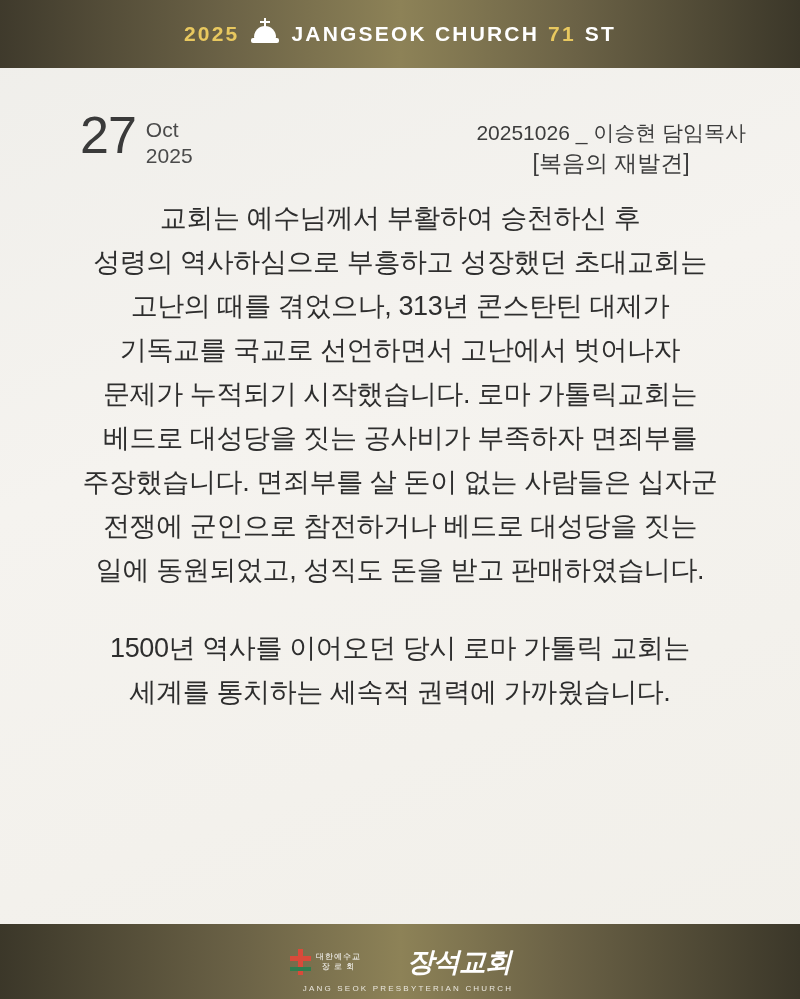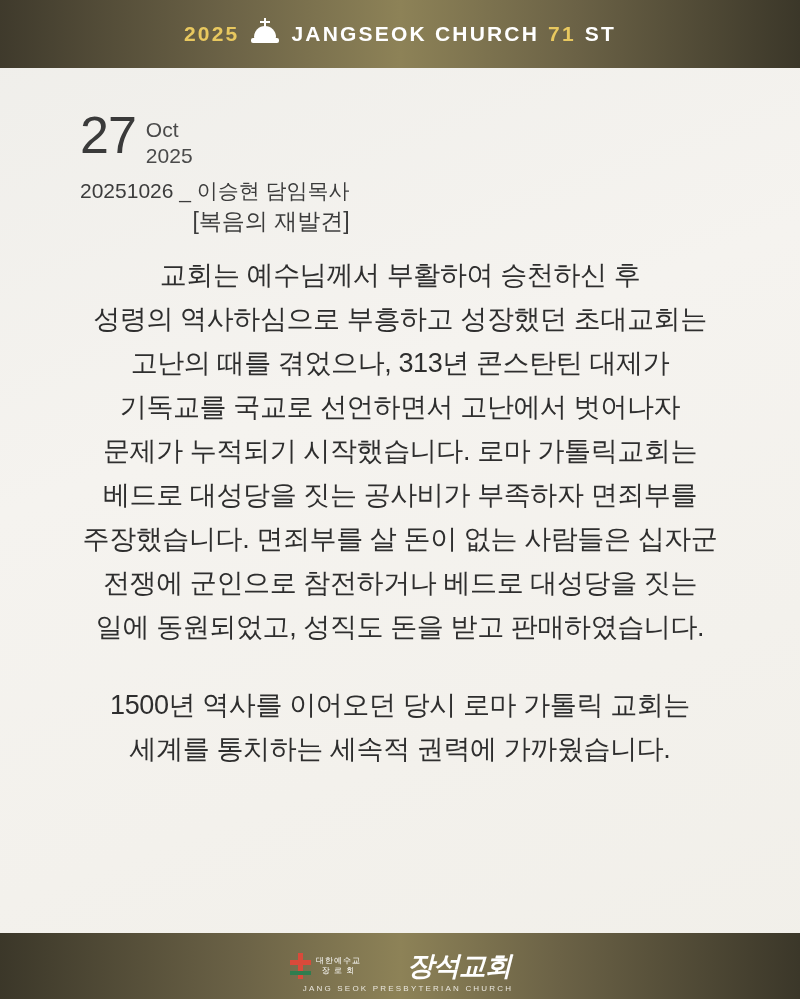--- a/index.html
+++ b/index.html
@@ -78,21 +78,20 @@
     display: flex;
     flex-direction: column;
   }
 
   .meta-row {
     display: flex;
     align-items: flex-start;
     justify-content: space-between;
     padding: 0 26px 0 52px;
     margin-bottom: 16px;
-    flex-direction: column;
   }
   .date-block {
     display: flex;
     align-items: flex-start;
     gap: 10px;
   }
   .date-day {
     font-size: 52px;
     line-height: 0.92;
     color: #3a3a3a;
@@ -100,21 +99,21 @@
     letter-spacing: -1px;
   }
   .date-my {
     padding-top: 5px;
     line-height: 1.25;
   }
   .date-month { font-size: 21px; color: #4a4a4a; }
   .date-year  { font-size: 21px; color: #4a4a4a; }
 
   .sermon-block {
-    text-align: right;
+    text-align: center;
     padding-top: 6px;
     line-height: 1.4;
   }
   .sermon-line1 {
     font-size: 21px;
     color: #3c3c3c;
   }
   .sermon-line2 {
     font-size: 23px;
     color: #3c3c3c;
@@ -178,21 +177,21 @@
   }
   .foot-eng {
     position: absolute;
     bottom: 6px;
     left: 16px; right: 0;
     text-align: center;
     font-size: 8px;
     letter-spacing: 2.2px;
     color: #e9e6dd;
   }
-  .footer-wrap { position: relative; width: 100%; height: 66px; display:flex; align-items:center; justify-content:center; }
+  .footer-wrap { position: relative; width: 100%; height: 75px; display:flex; align-items:center; justify-content:center; }
 </style>
 </head>
 <body>
 
 <div class="page">
 
   <div class="header">
     <div class="header-inner">
       <span class="hdr-year">2025</span>
       <span class="church-mark">

